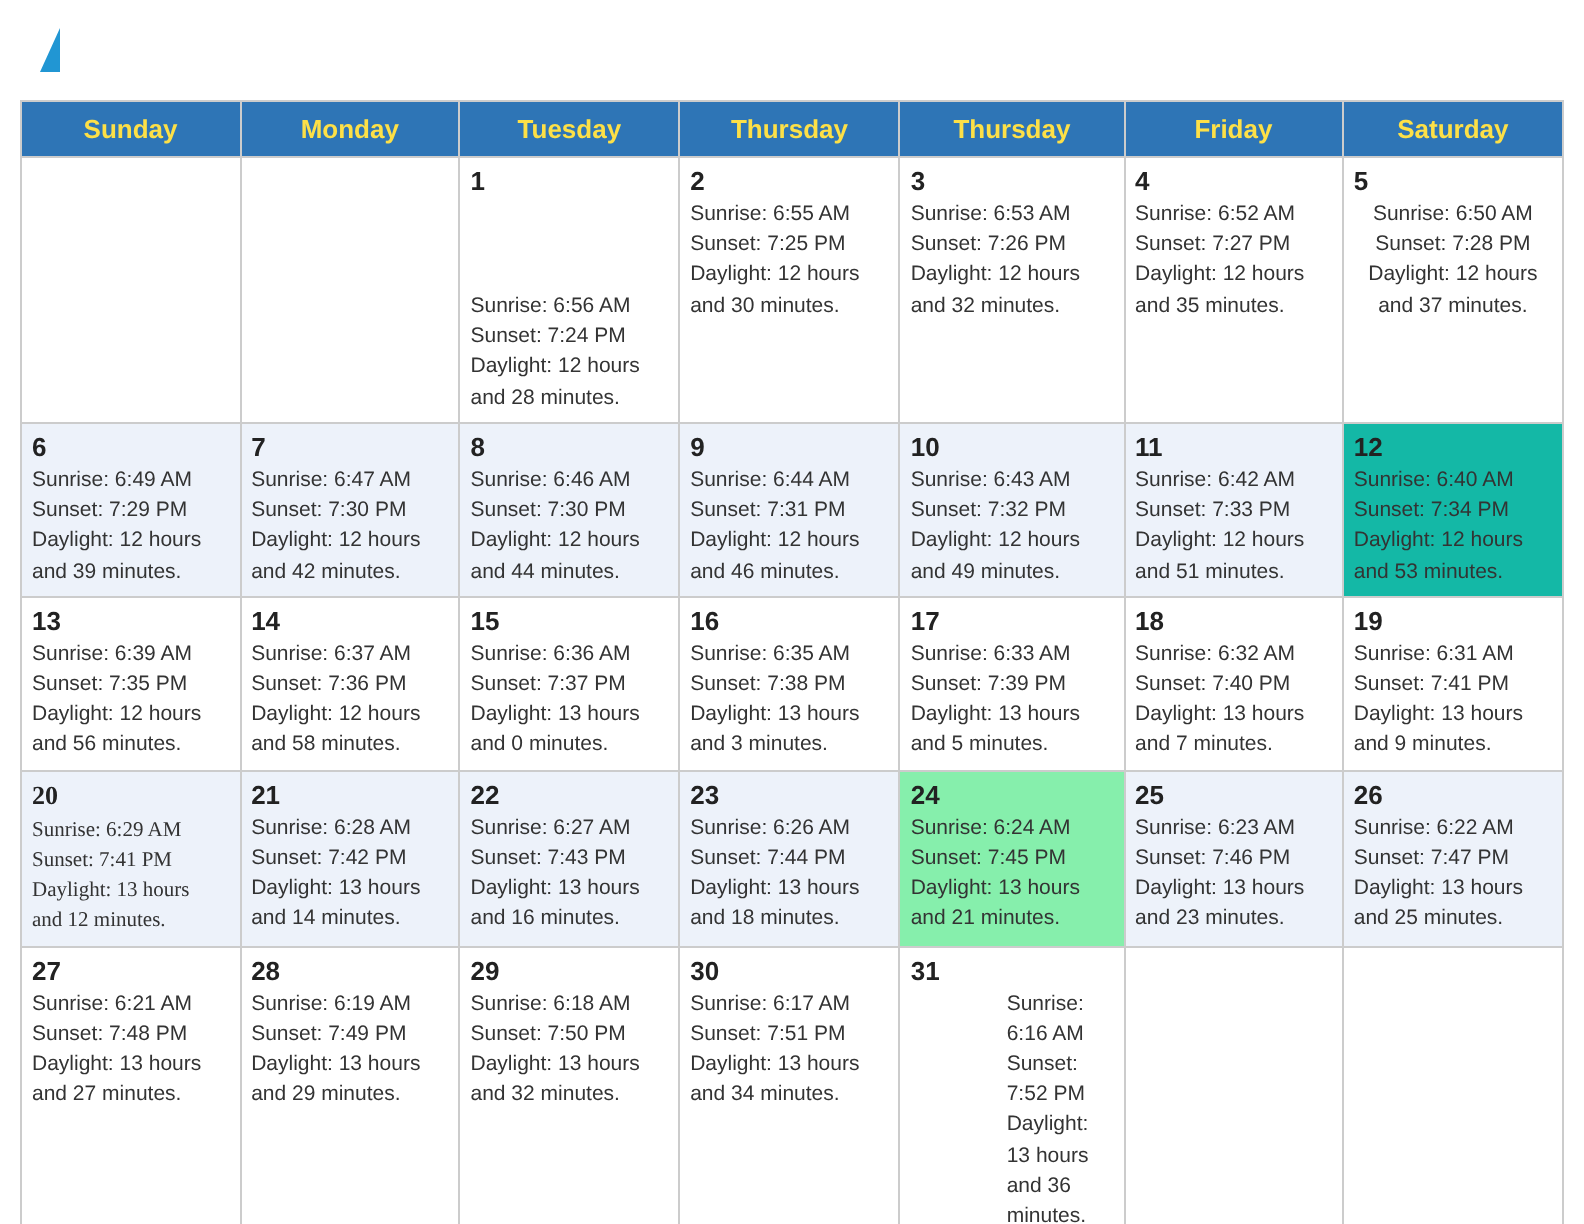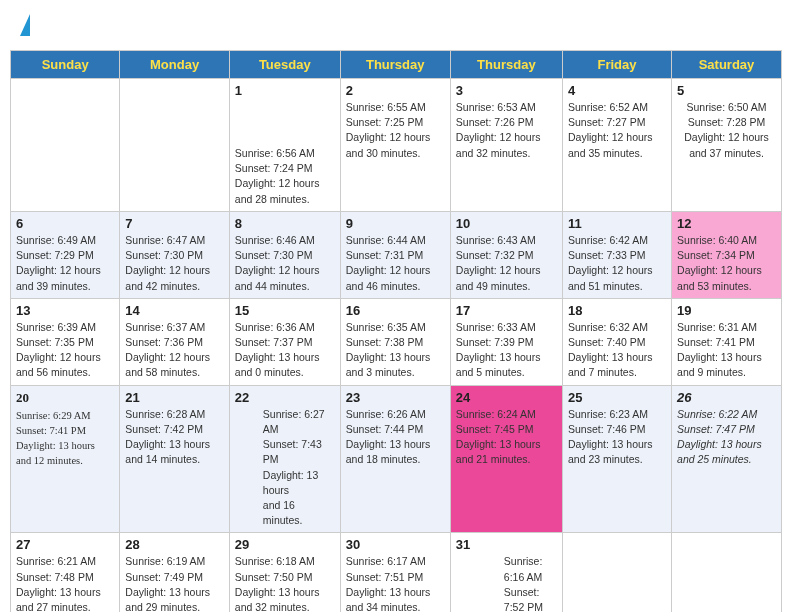--- a/index.html
+++ b/index.html
@@ -204,21 +204,21 @@
 Daylight: 12 hours
 and 49 minutes.</div>
         </td>
         <td style="background: rgb(237, 242, 250);">
           <span class="day-number">11</span>
           <div class="day-info" style="white-space: pre-line;">Sunrise: 6:42 AM
 Sunset: 7:33 PM
 Daylight: 12 hours
 and 51 minutes.</div>
         </td>
-        <td style="background: #f9a8d4;">
+        <td style="background: #14b8a6;">
           <span class="day-number">12</span>
           <div class="day-info" style="white-space: pre-line;">Sunrise: 6:40 AM
 Sunset: 7:34 PM
 Daylight: 12 hours
 and 53 minutes.</div>
         </td>
       </tr>
       <tr>
         <td>
           <span class="day-number">13</span>
@@ -280,47 +280,47 @@
         </td>
         <td style="background: rgb(237, 242, 250);">
           <span class="day-number">21</span>
           <div class="day-info" style="white-space: pre-line;">Sunrise: 6:28 AM
 Sunset: 7:42 PM
 Daylight: 13 hours
 and 14 minutes.</div>
         </td>
         <td style="background: rgb(237, 242, 250);">
           <span class="day-number">22</span>
-          <div class="day-info" style="white-space: pre-line; margin-left: 28px;">Sunrise: 6:27 AM
+          <div class="day-info" style="white-space: pre-line;">Sunrise: 6:27 AM
 Sunset: 7:43 PM
 Daylight: 13 hours
 and 16 minutes.</div>
         </td>
         <td style="background: rgb(237, 242, 250);">
           <span class="day-number">23</span>
           <div class="day-info" style="white-space: pre-line;">Sunrise: 6:26 AM
 Sunset: 7:44 PM
 Daylight: 13 hours
 and 18 minutes.</div>
         </td>
-        <td style="background: #ec4899;">
+        <td style="background: #86efac;">
           <span class="day-number">24</span>
           <div class="day-info" style="white-space: pre-line;">Sunrise: 6:24 AM
 Sunset: 7:45 PM
 Daylight: 13 hours
 and 21 minutes.</div>
         </td>
         <td style="background: rgb(237, 242, 250);">
           <span class="day-number">25</span>
           <div class="day-info" style="white-space: pre-line;">Sunrise: 6:23 AM
 Sunset: 7:46 PM
 Daylight: 13 hours
 and 23 minutes.</div>
         </td>
-        <td style="background: rgb(237, 242, 250); font-style: italic;">
+        <td style="background: rgb(237, 242, 250);">
           <span class="day-number">26</span>
           <div class="day-info" style="white-space: pre-line;">Sunrise: 6:22 AM
 Sunset: 7:47 PM
 Daylight: 13 hours
 and 25 minutes.</div>
         </td>
       </tr>
       <tr>
         <td>
           <span class="day-number">27</span>

